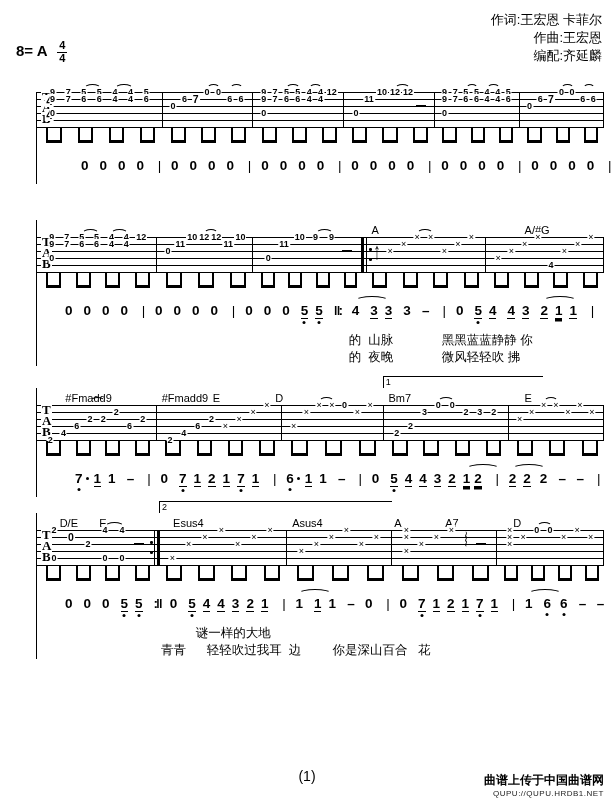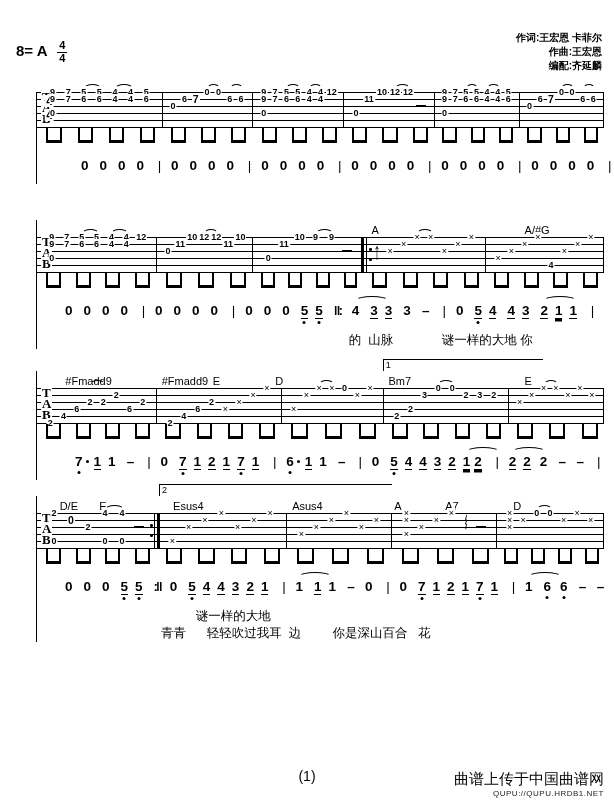--- a/index.html
+++ b/index.html
@@ -7,21 +7,21 @@
         font-family:"Liberation Sans",sans-serif;color:#000;overflow:hidden;}
   
   .header{position:relative;height:92px;}
   .keysig{position:absolute;left:16px;top:40px;font-size:15px;font-weight:bold;}
   .frac{display:inline-block;vertical-align:middle;margin-left:6px;text-align:center;line-height:1;}
   .frac i{display:block;font-style:normal;font-size:11px;font-weight:bold;}
   .frac i:first-child{border-bottom:1px solid #000;padding:0 2px 1px;}
   .titlebox{position:absolute;left:0;right:0;top:8px;text-align:center;}
   .title{font-size:26px;font-weight:bold;letter-spacing:3px;margin:0;}
   .sub{font-size:14px;margin-top:2px;}
-  .credits{position:absolute;right:12px;top:31px;text-align:right;font-size:10px;line-height:1.4;font-weight:bold;}
+  .credits{position:absolute;right:12px;top:11px;text-align:right;font-size:13px;line-height:1.4;}
   
   #systems{margin-left:36px;width:568px;}
   .system{position:relative;border-left:1px solid #000;padding-left:0;}
   .system.s0{margin-bottom:36px;}
   .system.s1{margin-bottom:22px;}
   .system.s2{margin-bottom:16px;}
   .system.padtop{margin-top:14px;}
   .chordrow{position:relative;height:17px;font-size:11px;}
   .chord{position:absolute;bottom:1px;white-space:nowrap;}
   .volta{position:absolute;top:-12px;height:11px;border-top:1.5px solid #000;border-left:1.5px solid #000;}
@@ -55,21 +55,21 @@
   .tk.dash-t{letter-spacing:-1px;}
   .dt{position:absolute;left:50%;bottom:-5px;width:3px;height:3px;border-radius:50%;background:#000;transform:translateX(-50%);}
   .da{position:absolute;right:-6px;top:6px;width:3px;height:3px;border-radius:50%;background:#000;}
   .na{position:absolute;top:-7px;left:4px;height:6px;border:1px solid transparent;border-top:1.2px solid #000;border-radius:50% 50% 0 0;}
   
   .lyrics{margin-top:3px;}
   .lyr{white-space:pre;font-size:12.5px;line-height:17px;}
   
   .pageno{position:absolute;left:0;right:0;bottom:16px;text-align:center;font-size:14px;}
   .site{position:absolute;right:10px;bottom:2px;text-align:right;}
-  .site .s1{font-size:15px;font-weight:normal;}
+  .site .s1{font-size:12px;font-weight:bold;}
   .site .s2{font-size:8px;letter-spacing:.5px;color:#222;}
 </style>
 </head>
 <body>
 
 <div class="page">
   <div class="header">
     <div class="keysig">
       <span>8= A</span>
       <span class="frac">
@@ -354,21 +354,22 @@
           <span class="tk" style="margin-right: 7px;"><span class="t u1">5</span><i class="dt"></i></span>
           <span class="tk"><span class="t u1">4</span></span>
           <span class="tk" style="margin-right: 7px;"><span class="t u1">4</span></span>
           <span class="tk"><span class="t u1">3</span></span>
           <span class="tk" style="margin-right: 7px;"><span class="t u1">2</span><i class="na" style="width: 30px;"></i></span>
           <span class="tk" style="margin-right: 7px;"><span class="t u2">1</span></span>
           <span class="tk"><span class="t u1">1</span></span>
           <span class="tk bar"><span class="t">|</span></span>
         </div>
         <div class="lyrics" style="padding-left: 284px;">
-          <div class="lyr">        的  山脉              谜一样的大地 你</div>
+          <div class="lyr">        的  山脉              黑黑蓝蓝静静 你</div>
+          <div class="lyr">        的  夜晚              微风轻轻吹 拂</div>
         </div>
       </div>
       <div class="system s2 padtop">
         <div class="chordrow">
           <span class="chord" style="left: 5%;">#Fmadd9</span>
           <span class="chord" style="left: 22%;">#Fmadd9</span>
           <span class="chord" style="left: 31%;">E</span>
           <span class="chord" style="left: 42%;">D</span>
           <span class="chord" style="left: 62%;">Bm7</span>
           <span class="chord" style="left: 86%;">E</span>

